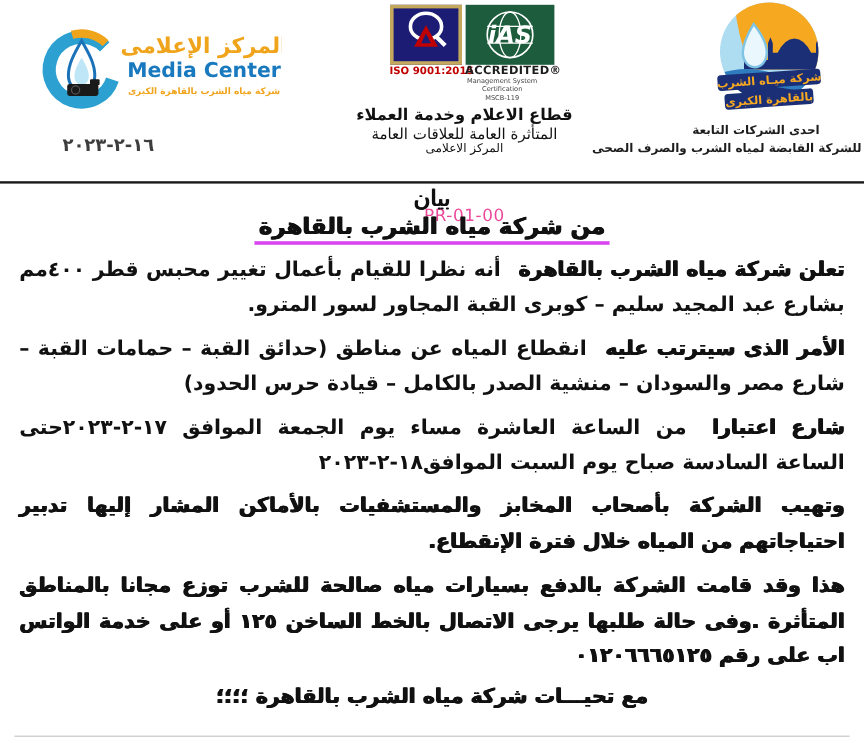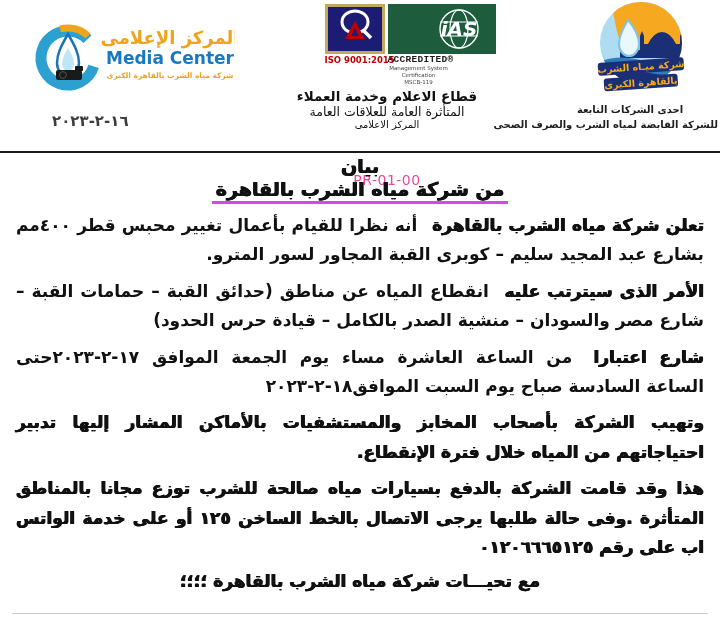--- a/index.html
+++ b/index.html
@@ -13,35 +13,35 @@
   .doc-date{
     position:absolute;left:52px;top:112px;direction:rtl;
     font-size:15px;letter-spacing:6px;color:#3d3d3d;font-weight:700;
   }
   .center-block{position:absolute;left:292px;top:4px;width:190px;text-align:center;}
   .badges{display:flex;justify-content:center;align-items:flex-start;gap:3px;}
   .iso-badge{width:60px;}
   .iso-box{width:54px;height:44px;background:#1c1c74;border:3px solid #c3a85e;margin:0 auto;}
   .iso-label{font-size:8.5px;font-weight:bold;color:#c00000;margin-top:1px;white-space:nowrap;}
   .ias-badge{width:62px;}
-  .ias-box{width:74px;height:50px;background:#1d5c3c;margin:0 auto;position:relative;padding-left:34px;}
-  .ias-accredited{font-size:9.5px;font-weight:bold;color:#1d1d1d;letter-spacing:.3px;white-space:nowrap;font-family:Liberation Mono, monospace;}
+  .ias-box{width:74px;height:50px;background:#1d5c3c;margin:0 auto;position:relative;}
+  .ias-accredited{font-size:9.5px;font-weight:bold;color:#1d1d1d;letter-spacing:.3px;white-space:nowrap;}
   .ias-sub{font-size:5.5px;color:#444;line-height:1.25;}
   .dept{direction:rtl;margin-top:2px;}
   .dept-l1{font-size:13.5px;font-weight:bold;white-space:nowrap;}
   .dept-l2{font-size:12.5px;white-space:nowrap;}
   .dept-l3{font-size:10px;white-space:nowrap;}
   .dept-code{direction:ltr;font-size:14px;color:#ec4899;letter-spacing:.5px;margin-top:42px;}
   .logo-cairo{position:absolute;right:24px;top:0;width:110px;height:102px;}
   .affiliate{position:absolute;right:2px;top:102px;width:176px;text-align:center;direction:rtl;}
   .affiliate div{font-size:10px;font-weight:bold;color:#1d1d1d;line-height:1.5;white-space:nowrap;}
   
   .main{position:absolute;top:151px;left:0;width:720px;padding:2px 16px 0 16px;box-sizing:border-box;direction:rtl;}
   .heavy{text-shadow:.55px 0 0 currentColor,-.45px 0 0 currentColor;}
-  .doc-title{text-align:center;font-size:19px;font-weight:bold;margin:2px 0 1px;}
+  .doc-title{text-align:center;font-size:19px;font-weight:normal;margin:2px 0 1px;}
   .doc-subtitle-wrap{text-align:center;margin-bottom:7px;}
   .doc-subtitle{display:inline-block;font-size:19px;font-weight:bold;border-bottom:3px solid #d946ef;padding:0 4px 1px;}
   .para{font-size:17px;line-height:1.73;margin:0 0 7px;text-align:justify;text-align-last:right;}
   .para .lead{font-weight:bold;margin-inline-end:9px;}
   .para .rest{font-weight:600;}
   .closing{text-align:center;font-size:17px;font-weight:bold;margin-top:9px;}
   .bottom-rule{position:absolute;left:12px;right:12px;bottom:5px;border-top:1px solid #c8c8c8;}
   svg text{font-family:"DejaVu Sans",sans-serif;}
 </style>
 </head>

